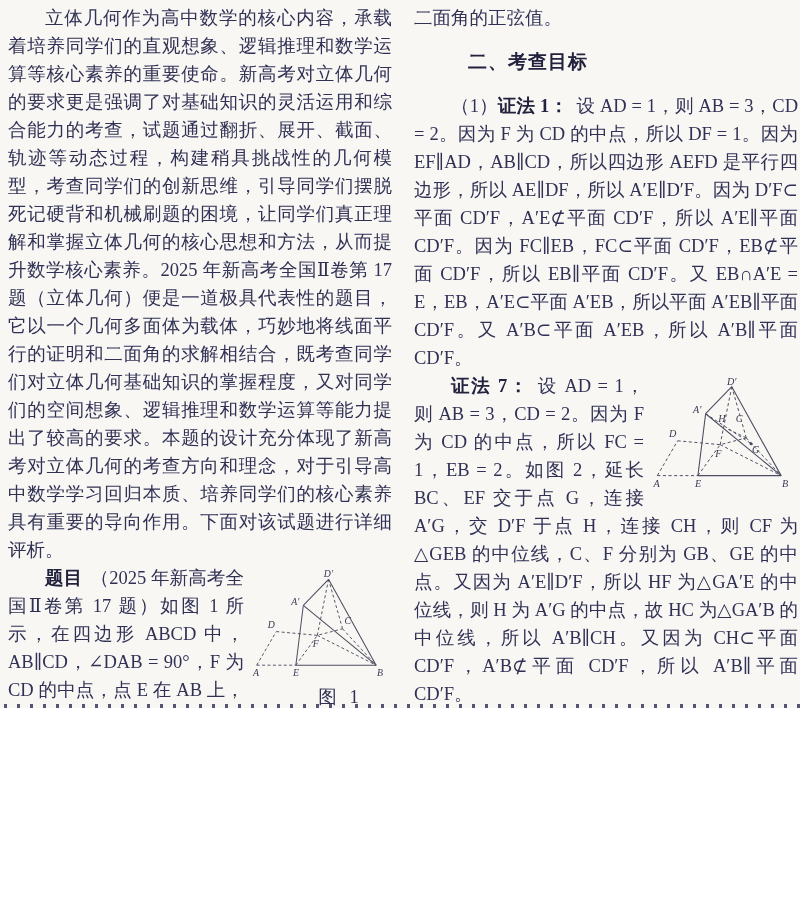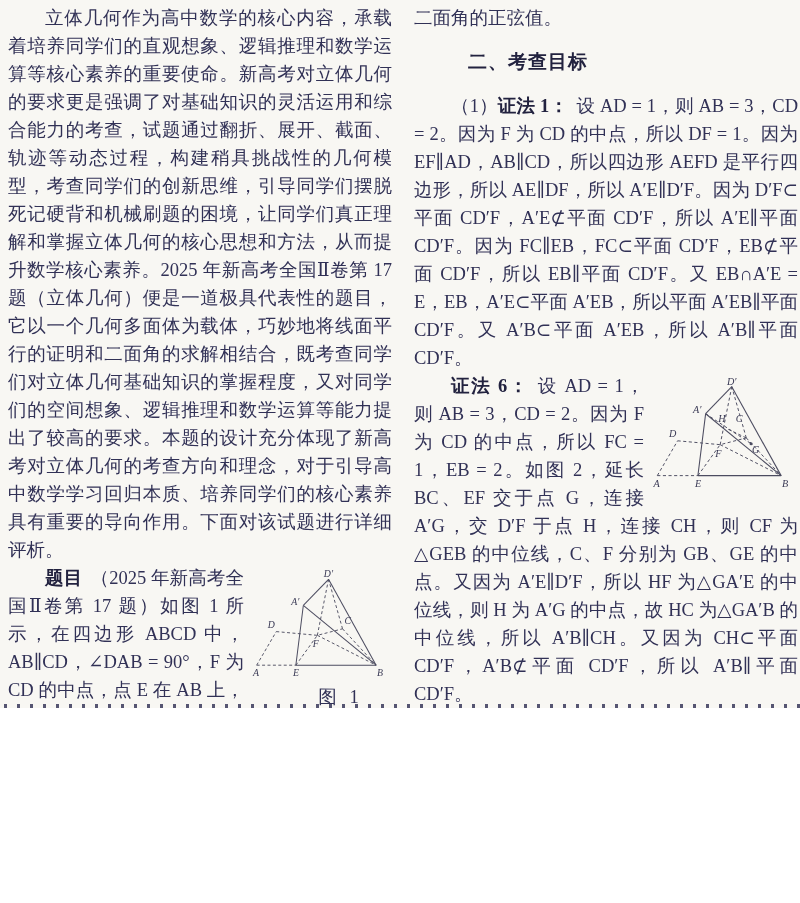--- a/index.html
+++ b/index.html
@@ -152,19 +152,19 @@
           <text class="fig-label" x="68" y="48">H</text>
           <text class="fig-label" x="86" y="48">C</text>
           <text class="fig-label" x="17" y="63">D</text>
           <text class="fig-label" x="65" y="84">F</text>
           <text class="fig-label" x="103" y="80">G</text>
           <text class="fig-label" x="1" y="115">A</text>
           <text class="fig-label" x="44" y="115">E</text>
           <text class="fig-label" x="134" y="115">B</text>
         </svg>
       </span>
-      <b class="lbl">证法 6：</b><span>设 AD = 1，则 AB = 3，CD = 2。因为 F 为 CD 的中点，所以 FC = 1，EB = 2。如图 2，延长 BC、EF 交于点 G，连接 A′G，交 D′F 于点 H，连接 CH，则 CF 为△GEB 的中位线，C、F 分别为 GB、GE 的中点。又因为 A′E∥D′F，所以 HF 为△GA′E 的中位线，则 H 为 A′G 的中点，故 HC 为△GA′B 的中位线，所以 A′B∥CH。又因为 CH⊂平面 CD′F，A′B⊄平面 CD′F，所以 A′B∥平面 CD′F。</span>
+      <b class="lbl">证法 7：</b><span>设 AD = 1，则 AB = 3，CD = 2。因为 F 为 CD 的中点，所以 FC = 1，EB = 2。如图 2，延长 BC、EF 交于点 G，连接 A′G，交 D′F 于点 H，连接 CH，则 CF 为△GEB 的中位线，C、F 分别为 GB、GE 的中点。又因为 A′E∥D′F，所以 HF 为△GA′E 的中位线，则 H 为 A′G 的中点，故 HC 为△GA′B 的中位线，所以 A′B∥CH。又因为 CH⊂平面 CD′F，A′B⊄平面 CD′F，所以 A′B∥平面 CD′F。</span>
     </p>
 
   </div>
 
   <div class="dots"></div>
 </div>
 
 </body></html>

